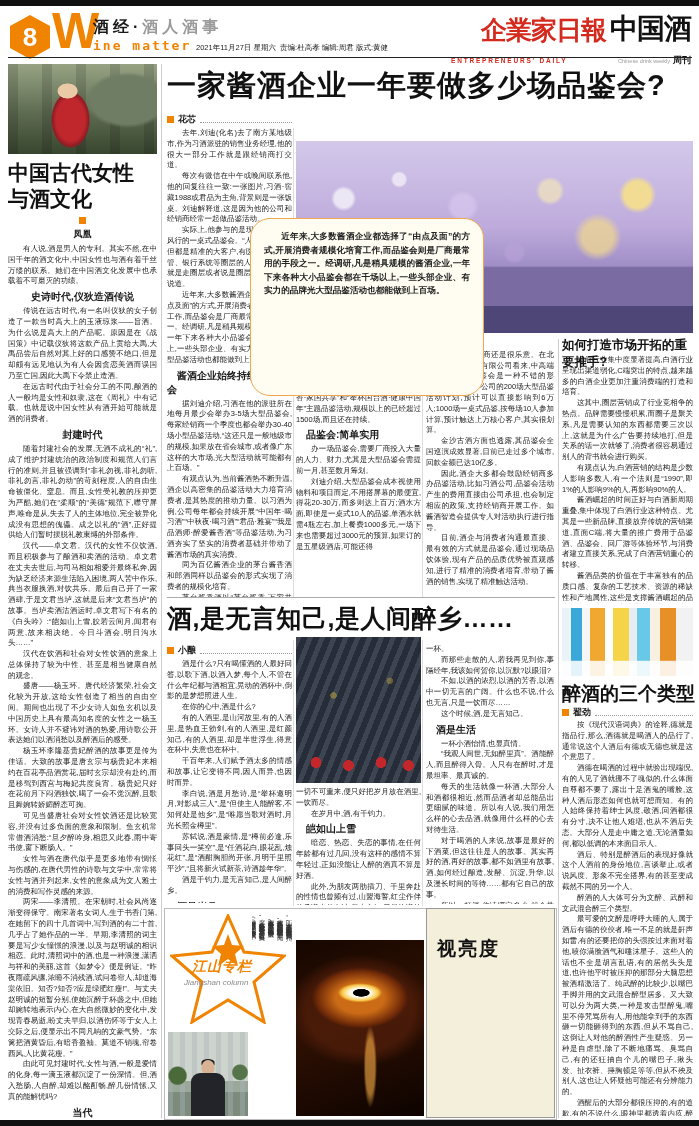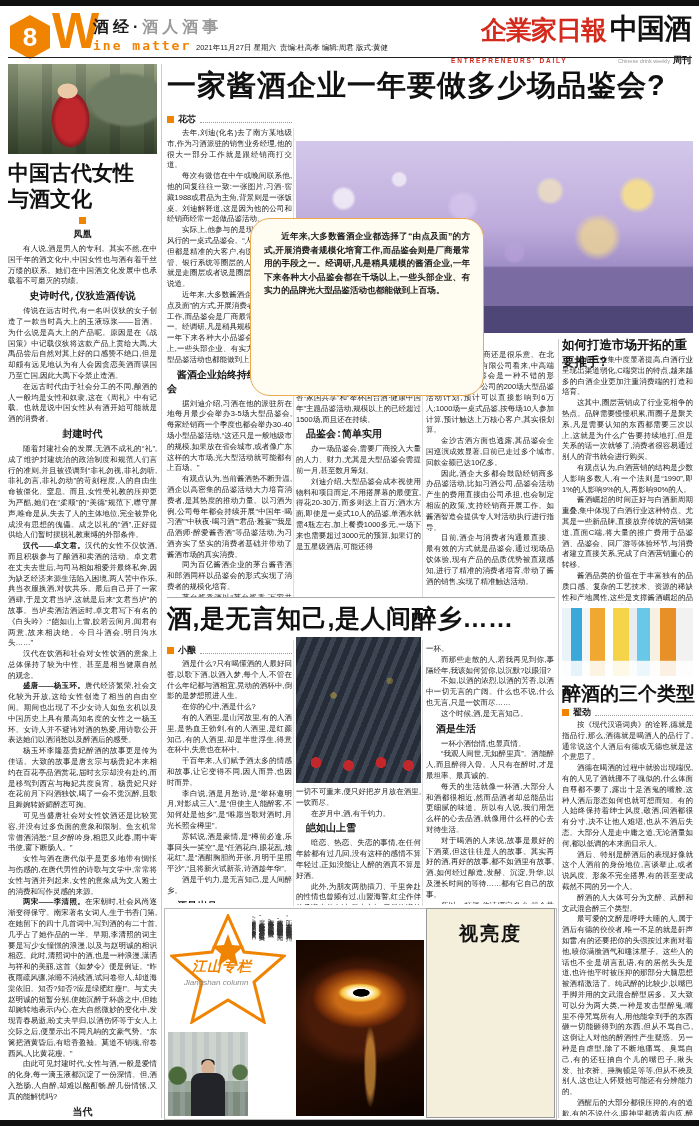--- a/index.html
+++ b/index.html
@@ -28,22 +28,22 @@
   .brandWkCN{font-size:9px;color:#111;font-weight:900;margin-left:3px;}
   .hr1{left:8px;top:57px;width:684px;height:1px;background:#222;}
   
   .vrule{width:1px;background:#ccc;}
   .vruleL{width:1px;background:#ddd;}
   .hrule{height:1px;background:#aaa;}
   
   .body{font-size:7.5px;line-height:10.8px;text-align:justify;overflow:hidden;color:#1c1c1c;}
   .para{text-indent:2em;}
   .paraC{text-indent:0;}
-  .lead{font-weight:700;}
-  .sub{font-weight:900;font-size:10px;line-height:14px;margin:3px 0 2px;text-indent:1em;text-align:left;font-family:Liberation Mono, monospace;}
+  .lead{font-weight:400;}
+  .sub{font-weight:900;font-size:10px;line-height:14px;margin:3px 0 2px;text-indent:1em;text-align:left;}
   .centerSub .sub{text-align:center;text-indent:0;}
   .byline{display:flex;align-items:center;gap:4px;}
   .byline .sq{width:7px;height:7px;background:#f08300;flex:0 0 auto;}
   .byline .nm{font-size:9px;font-weight:900;white-space:nowrap;}
   .byline .dots{flex:1;border-bottom:1.5px dotted #999;height:6px;}
   .headline{font-weight:900;color:#111;white-space:nowrap;}
   
   .callout{border:1px solid #f0a84f;border-radius:20px;background:#fffdf2;padding:11px 13px;
            font-size:8.6px;line-height:13.5px;font-weight:700;color:#222;text-align:justify;z-index:3;}
   .callout .para{text-indent:2em;}
@@ -93,21 +93,21 @@
   .man-fig .head{position:absolute;left:50%;top:0;transform:translateX(-50%);width:13px;height:15px;border-radius:50% 50% 45% 45%;background:#d8b294;}
   .man-fig .hair{position:absolute;left:50%;top:-1px;transform:translateX(-50%);width:13px;height:6px;border-radius:50% 50% 0 0;background:#1c1c1c;}
   .man-fig .suit{position:absolute;left:0;top:13px;width:34px;height:43px;border-radius:9px 9px 0 0;background:#23242a;}
   
   .jsbox{overflow:visible;}
   .jsCN{color:#f08300;font-weight:900;font-size:14px;font-style:italic;letter-spacing:1px;}
   .jsEN{color:#8a8a8a;font-size:8px;font-style:italic;}
   .vbio{writing-mode:vertical-rl;font-size:6.4px;line-height:9px;color:#333;letter-spacing:0.5px;overflow:hidden;}
   .vline{margin:0;}
   
-  .poembox{background:#f3efdb;border:1px solid #999;padding:12px 10px;overflow:hidden;text-align:center;}
+  .poembox{background:#f3efdb;border:1px solid #999;padding:27px 10px;overflow:hidden;}
   .poem-title{font-size:19px;font-weight:900;color:#111;margin-bottom:8px;letter-spacing:2px;}
   .pline{font-size:8px;line-height:12.5px;color:#222;}
   .pline.gap{height:7px;}
   .outerbox{border:1px solid #bbb;}
 </style>
 </head>
 <body>
 
 <div class="page">
 

